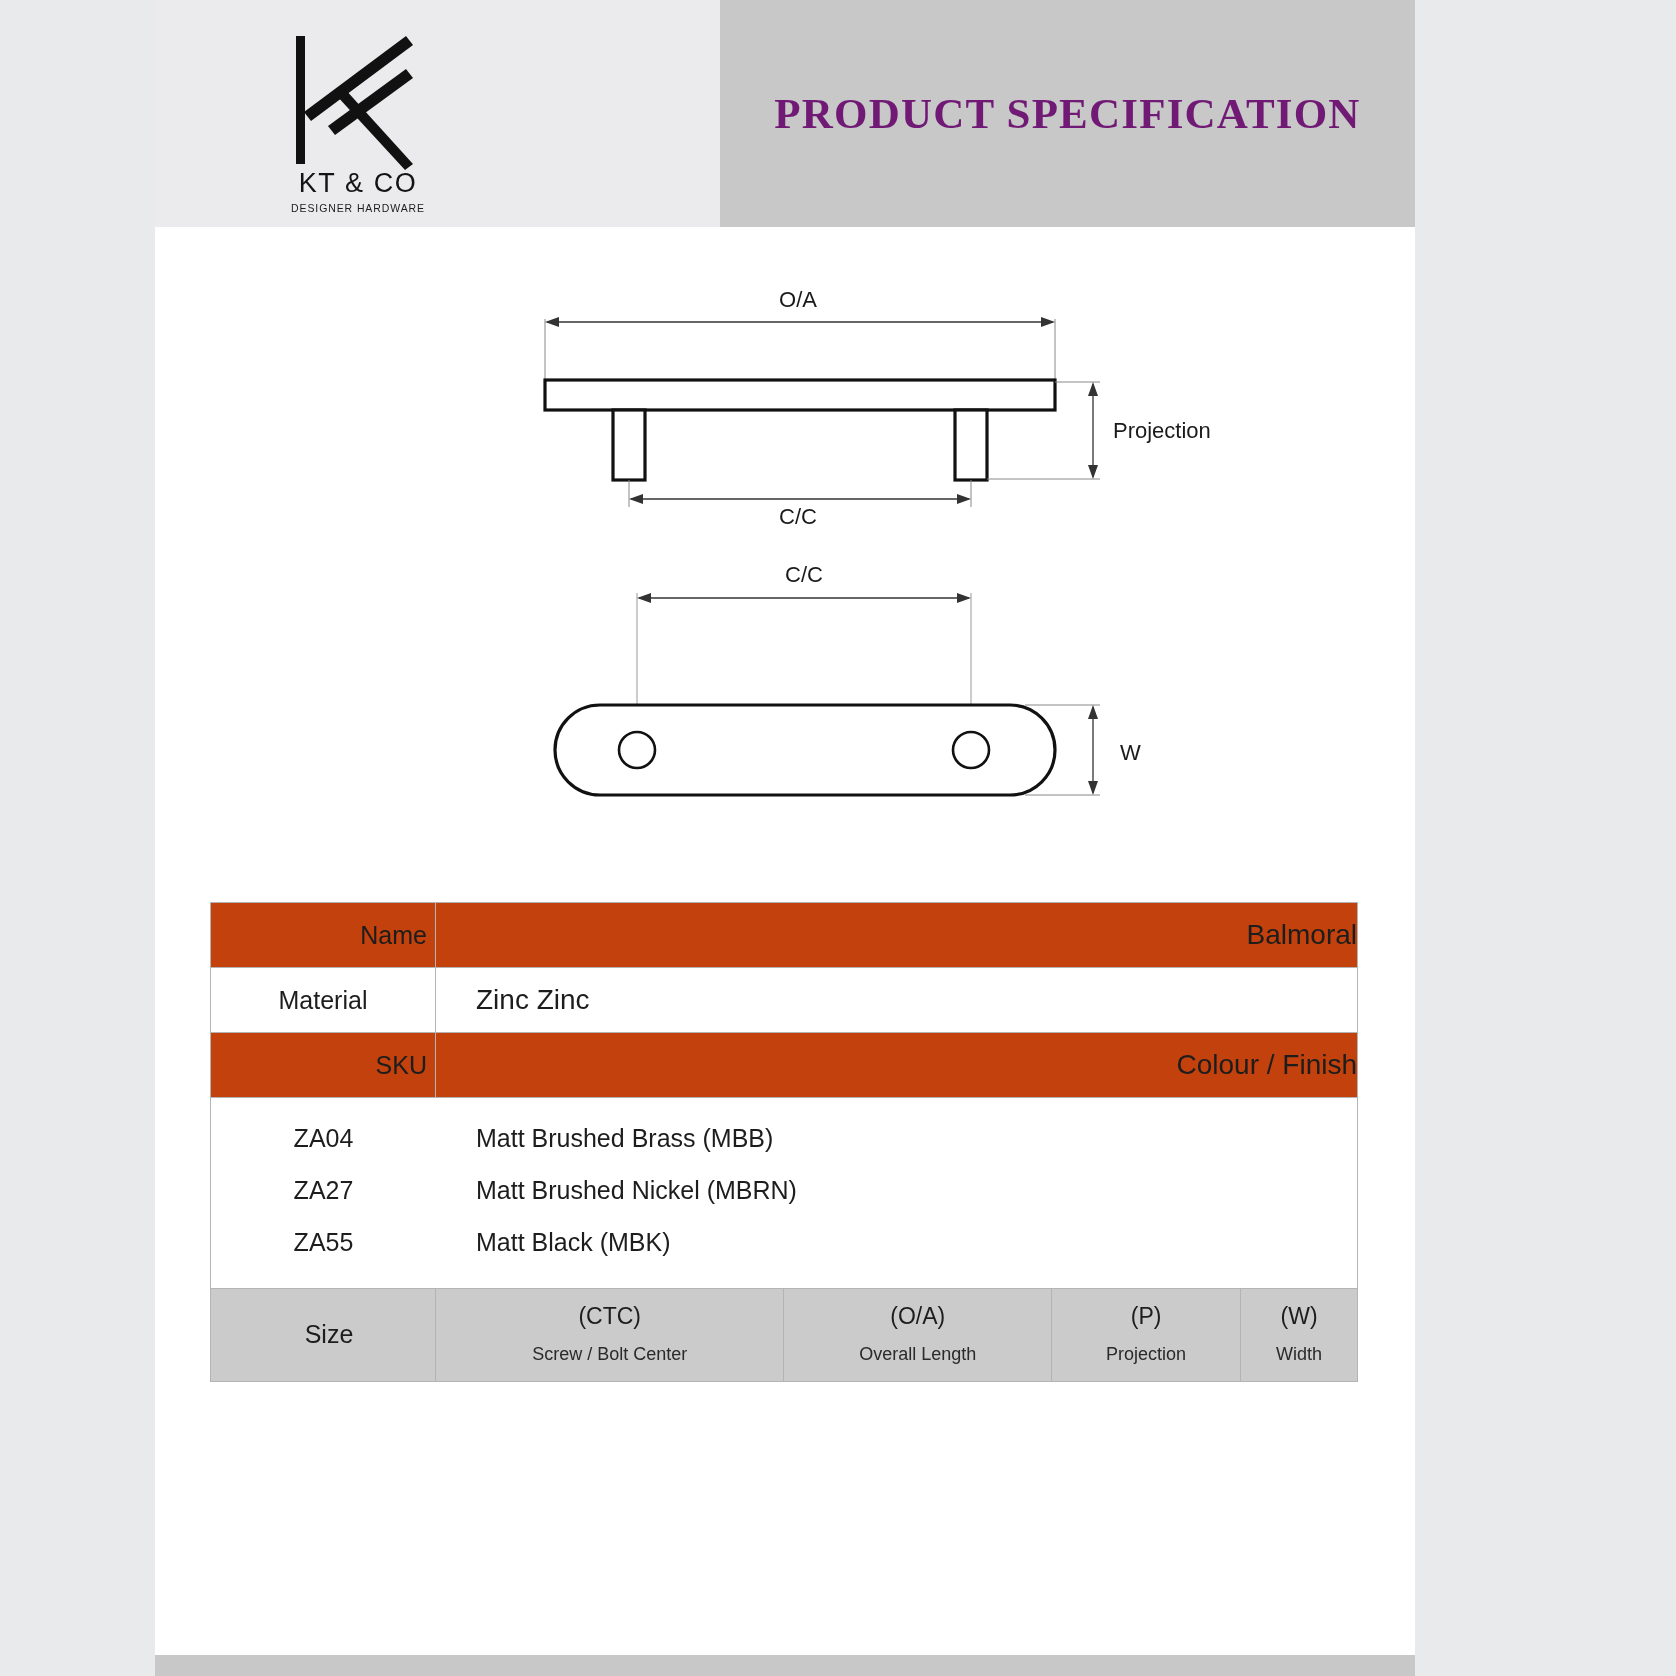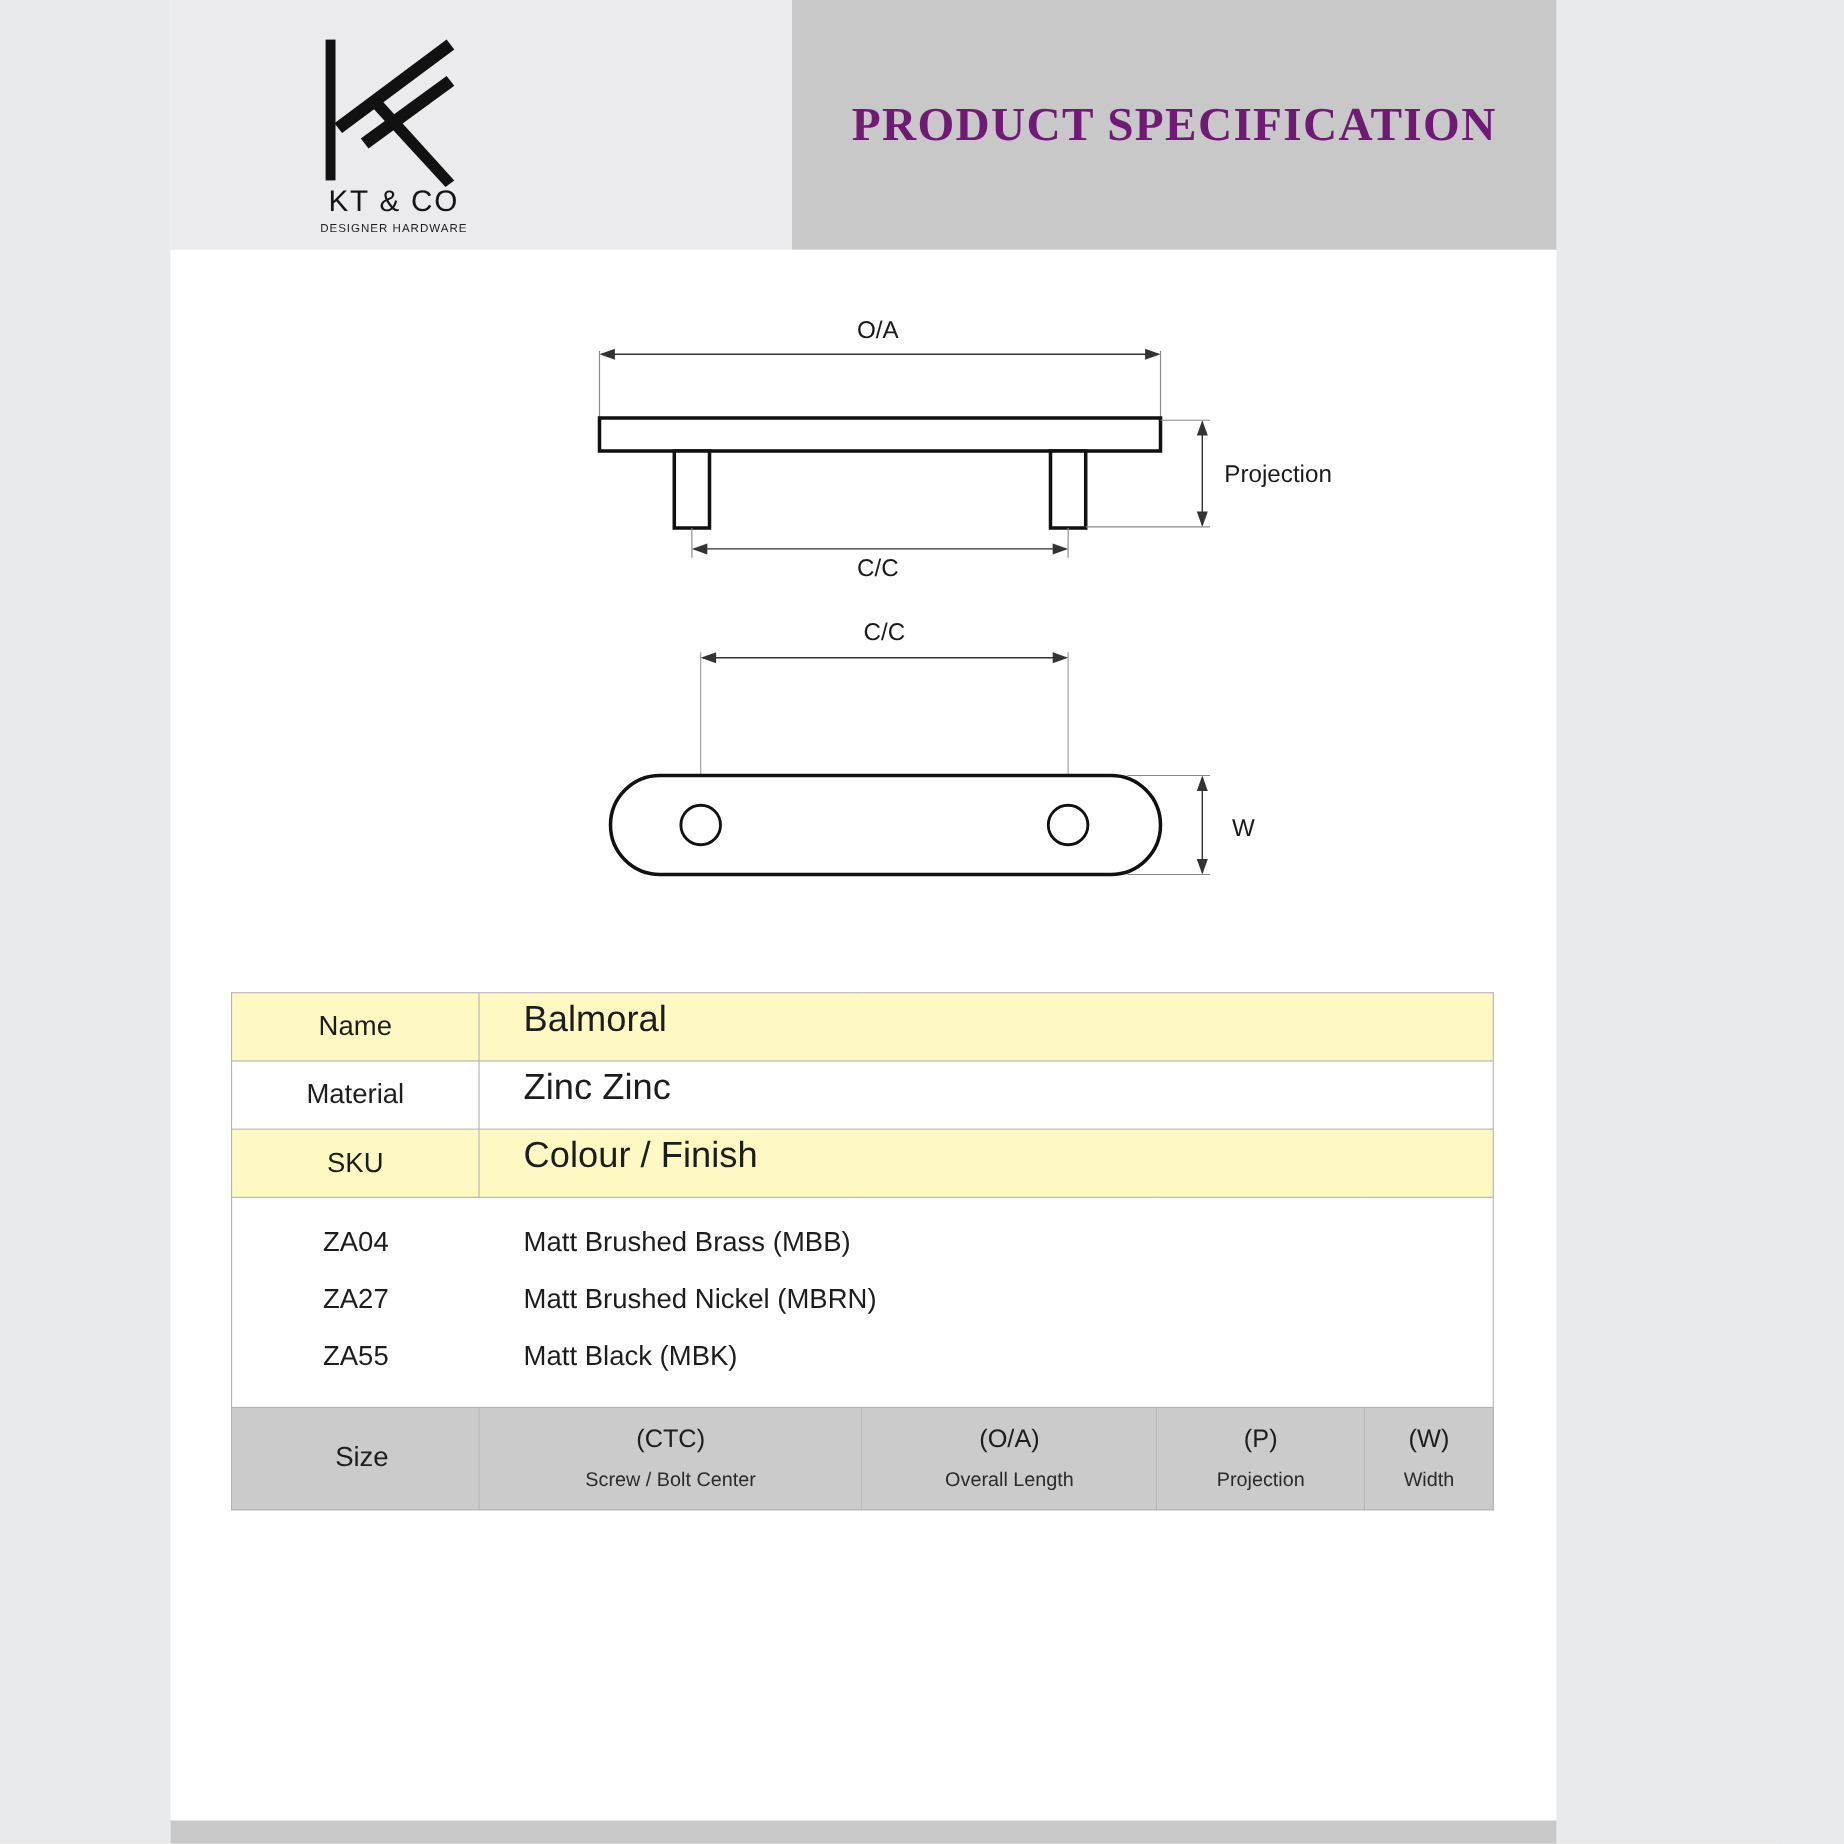--- a/index.html
+++ b/index.html
@@ -76,22 +76,22 @@
     width: 1148px;
     border-collapse: collapse;
     font-family: "Liberation Sans", sans-serif;
   }
   #spec-table td {
     border: 1px solid #b4b4b4;
     color: #1d1d1d;
     vertical-align: middle;
   }
   .lbl-col { width: 225px; text-align: center; font-size: 25px; padding: 16px 8px; }
-  .val-col { padding: 0 0 16px 40px; font-size: 33px; }
-  .row-grey td { background: #fef9c3; }
+  .val-col { padding: 16px 0 16px 40px; font-size: 28px; }
+  .row-grey td { background: #c2410c; text-align: right; }
   .row-white td { background: #ffffff; }
   .sku-list { padding: 14px 0 20px 0; }
   .sku-line { font-size: 25px; line-height: 52px; color: #1d1d1d; }
   .sku-code { display: inline-block; width: 225px; text-align: center; }
   .sku-name { display: inline-block; padding-left: 40px; }
 
   .size-head td {
     background: #cbcbcb;
     text-align: center;
     padding: 14px 4px 16px 4px;

